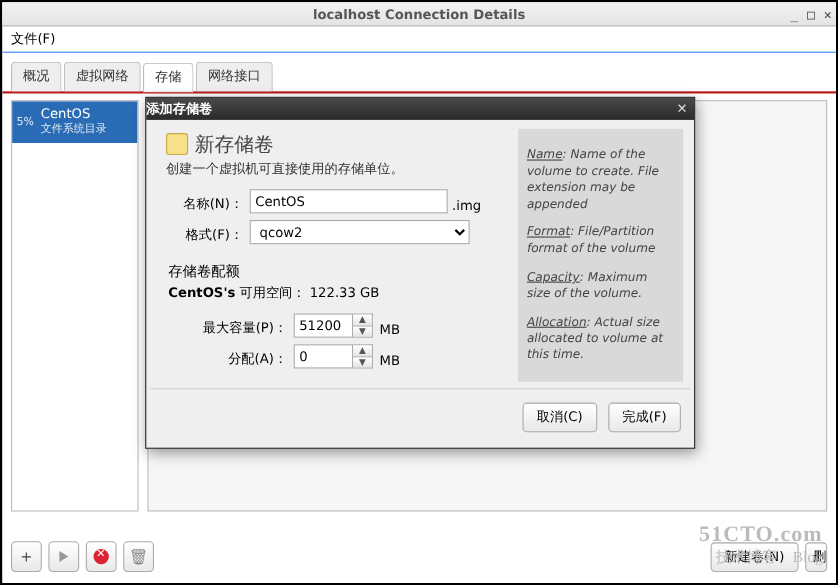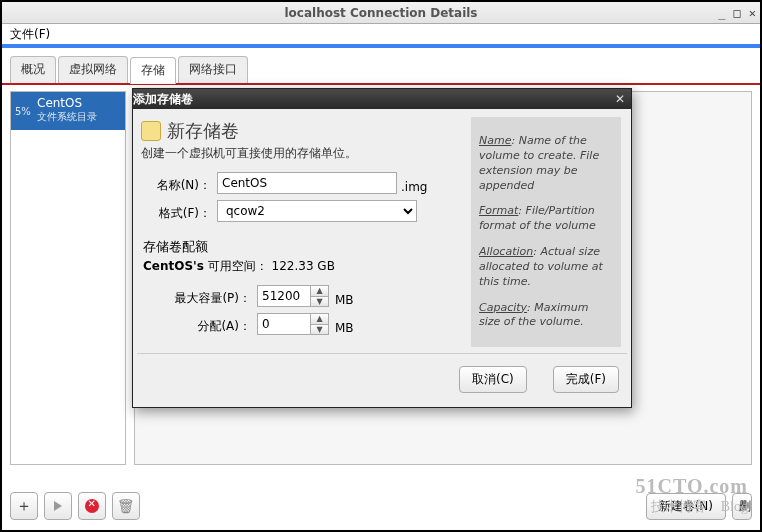--- a/index.html
+++ b/index.html
@@ -37,21 +37,21 @@
     display: flex;
     gap: 8px;
     font-family: monospace;
     color: #444;
   }
   .menubar {
     height: 24px;
     display: flex;
     align-items: center;
     padding: 0 8px;
-    border-bottom: 4px solid #3b82f6;
+    border-bottom: 1px solid #3b82f6;
   }
   .tabs-row {
     display: flex;
     padding: 8px 8px 0 8px;
     border-bottom: 2px solid #b91c1c;
     gap: 0;
   }
   .tab {
     padding: 4px 10px;
     border: 1px solid #bbb;
@@ -157,21 +157,21 @@
     pointer-events:none;
   }
   .dlg-close {
     margin-left:auto;
     color:#ddd;
     font-weight:bold;
     cursor:pointer;
   }
   .dlg-body {
     display:flex;
-    padding: 8px 10px 0 8px;
+    padding: 8px 10px 0 18px;
   }
   .dlg-left { flex:1; padding-right:8px; }
   .dlg-help {
     width: 150px;
     background:#d9d9d9;
     padding:6px 8px;
     font-size:11px;
     font-style: italic;
     color:#444;
     line-height:1.35;
@@ -220,21 +220,21 @@
   }
   .spinner-btns div {
     flex:1; display:flex; align-items:center; justify-content:center;
     font-size:8px; color:#555; background:linear-gradient(#fff,#e4e4e4);
     cursor:pointer;
   }
   .spinner-btns div:first-child { border-bottom:1px solid #aaa; }
   .unit { margin-left:6px; }
   .dlg-buttons {
     display:flex; justify-content:flex-end;
-    gap:26px;
+    gap:10px;
     padding:12px 12px 14px 12px;
   }
   .dlg-hr { border-top:1px solid #ccc; margin:6px 4px 0 4px; }
   
   .watermark {
     position:absolute;
     right:12px; bottom:14px;
     text-align:right;
     color:#bbb;
     font-family: Georgia, serif;
@@ -356,22 +356,22 @@
             <div>▼</div>
           </div>
         </div>
         <span class="unit">MB</span>
       </div>
     </div>
 
     <div class="dlg-help">
       <p><u>Name</u><span>: Name of the volume to create. File extension may be appended</span></p>
       <p><u>Format</u><span>: File/Partition format of the volume</span></p>
+      <p><u>Capacity</u><span>: Maximum size of the volume.</span></p>
       <p><u>Allocation</u><span>: Actual size allocated to volume at this time.</span></p>
-      <p><u>Capacity</u><span>: Maximum size of the volume.</span></p>
     </div>
   </div>
 
   <div class="dlg-hr"></div>
   <div class="dlg-buttons">
     <div class="text-btn">取消(C)</div>
     <div class="text-btn">完成(F)</div>
   </div>
 </div>
 

